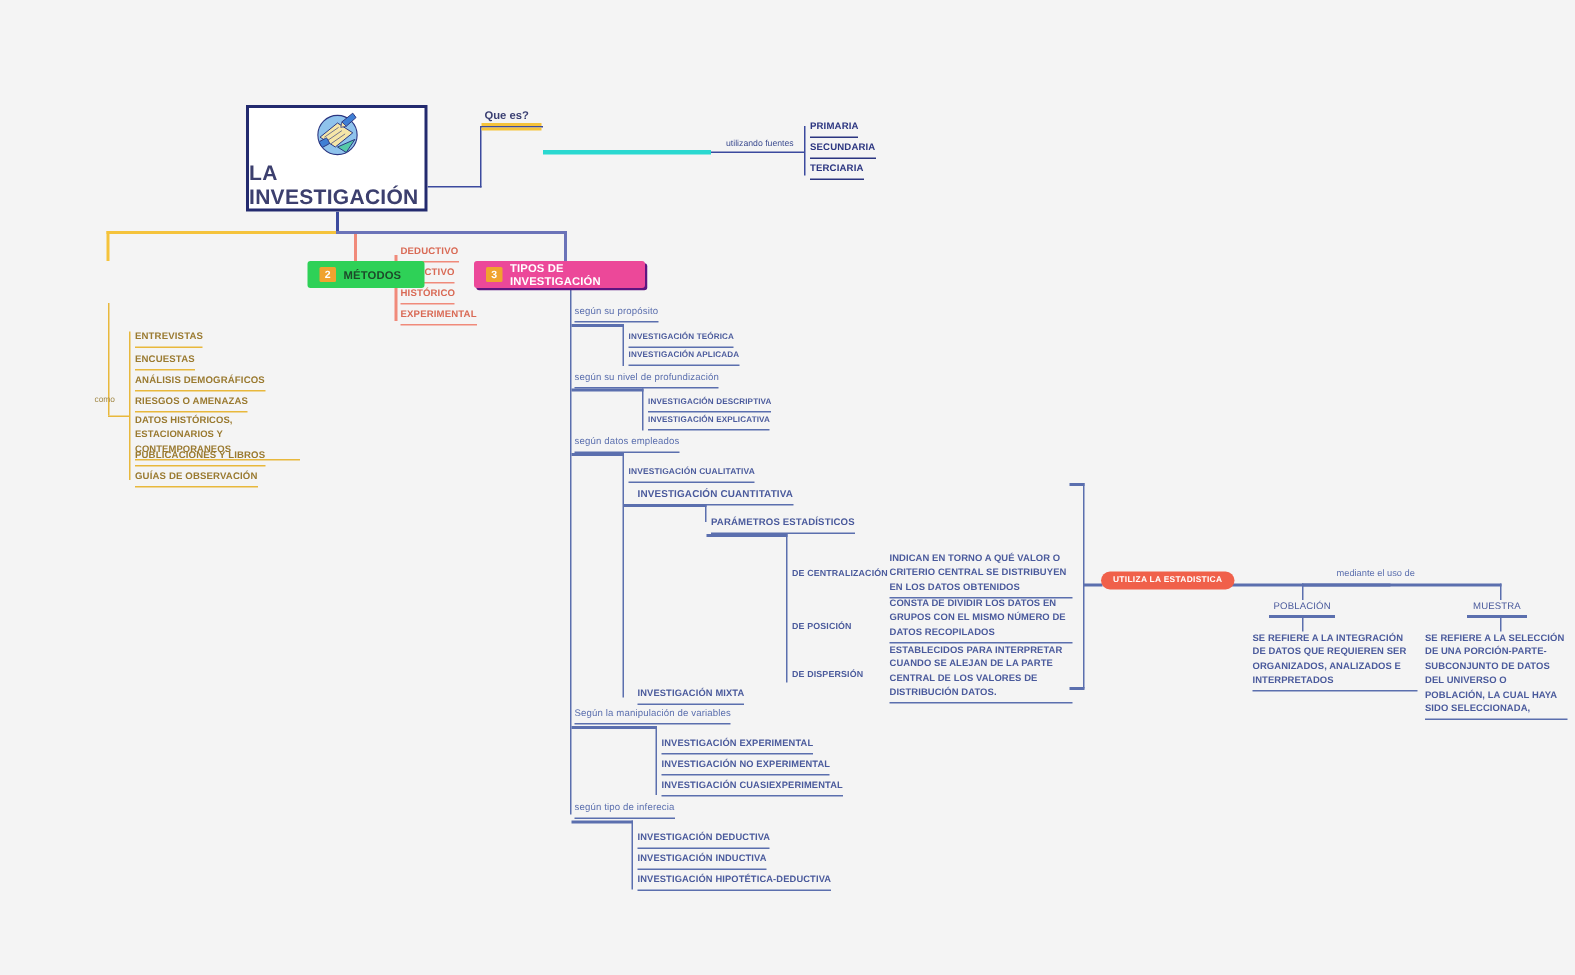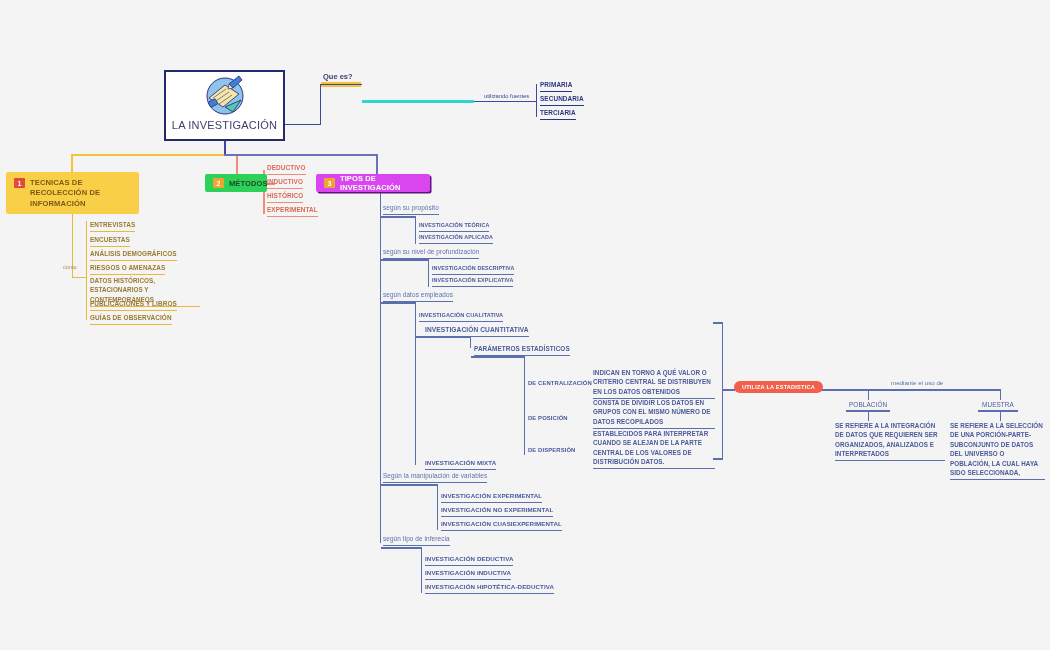--- a/index.html
+++ b/index.html
@@ -29,22 +29,23 @@
   #central-node {
     position: absolute; left: 164px; top: 70px;
     width: 121px; height: 71px;
     background: #ffffff; border: 2.5px solid #232a6e;
     display: flex; flex-direction: column;
     align-items: center; justify-content: flex-start;
     z-index: 6;
   }
   #central-illustration { width: 60px; height: 44px; margin-top: 2px; }
   #central-label {
-    font-size: 11px; color: #3c3f6e; letter-spacing: .2px;
+    font-size: 14px; color: #3c3f6e; letter-spacing: .2px;
     margin-top: 1px;
+    font-weight: bold;
   }
 
   
   .badge-node {
     position: absolute; display: flex; align-items: center;
     gap: 5px; padding: 5px 8px; z-index: 5;
   }
   .badge-node .num {
     display: inline-flex; align-items: center; justify-content: center;
     width: 11px; height: 10px; border-radius: 1px;
@@ -55,29 +56,29 @@
 
   #node-tecnicas {
     left: 6px; top: 172px; width: 133px; min-height: 28px;
     background: #f8cf46; border-radius: 2px;
     align-items: flex-start;
   }
   #node-tecnicas .txt { color: #7a5a16; font-weight: bold; font-size: 7.6px; line-height: 1.35; padding-top: 1px;}
   #node-tecnicas .num { background: #e04a3a; margin-top: 1px; }
 
   #node-metodos {
-    left: 205px; top: 174px; width: 62px; height: 18px;
+    left: 205px; top: 174px; width: 78px; height: 18px;
     background: #2ed157; border-radius: 2px; justify-content: flex-start;
   }
   #node-metodos .txt { color: #1d4a2a; font-size: 7.5px; font-weight: 600;}
   #node-metodos .num { background: #f0a32f; }
 
   #node-tipos {
     left: 316px; top: 174px; width: 114px; height: 18px;
-    background: #d946ef; border-radius: 2px; justify-content: flex-end;
+    background: #ec4899; border-radius: 2px; justify-content: flex-end;
     box-shadow: 1.5px 1.5px 0 #5e1580;
   }
   #node-tipos .txt { color: #ffffff; font-size: 7.5px; font-weight: 600;}
   #node-tipos .num { background: #f0a32f; }
 
   
   #desc-quees {
     position: absolute; left: 362px; top: 56px; width: 112px;
     background: #ececec; padding: 3px 4px 4px 4px;
     z-index: 4;
@@ -169,24 +170,20 @@
   <div class="item navy" style="left:540px; top:108px;">TERCIARIA</div>
 
   <div class="ln navy2 v abs" style="left:224px; top:141px; height:13px; width:1.6px;"></div>
   <div class="ln yellow abs" style="left:71px; top:154px; width:154px;"></div>
   <div class="ln yellowv abs" style="left:71px; top:154px; height:20px;"></div>
   <div class="ln salmon v abs" style="left:236px; top:154px; height:22px; width:1.5px;"></div>
   <div class="ln salmon h abs" style="left:224px; top:154px; width:14px; height:1.5px;"></div>
   <div class="ln purple h abs" style="left:224px; top:154px; width:153px; height:1.5px;"></div>
   <div class="ln purple v abs" style="left:376px; top:154px; height:22px; width:1.5px;"></div>
 
-  <div id="node-tecnicas" class="badge-node">
-    <span class="num">1</span>
-    <span class="txt">TECNICAS DE RECOLECCIÓN DE INFORMACIÓN</span>
-  </div>
   <div class="ln gold v abs" style="left:72px; top:202px; height:75px; width:1.4px;"></div>
   <div class="ln gold h abs" style="left:72px; top:277px; width:14px; height:1.4px;"></div>
   <div class="minilbl" style="left:63px; top:264px;">como</div>
   <div class="ln gold v abs" style="left:86px; top:221px; height:99px; width:1.4px;"></div>
 
   <div class="item gold" style="left:90px; top:220px;">ENTREVISTAS</div>
   <div class="item gold" style="left:90px; top:235px;">ENCUESTAS</div>
   <div class="item gold" style="left:90px; top:249px;">ANÁLISIS DEMOGRÁFICOS</div>
   <div class="item gold" style="left:90px; top:263px;">RIESGOS O AMENAZAS</div>
   <div class="blk u" style="left:90px; top:276px; width:110px; color:#9a7a30; border-bottom-color:#e8b83c;">DATOS HISTÓRICOS, ESTACIONARIOS Y CONTEMPORANEOS</div>

